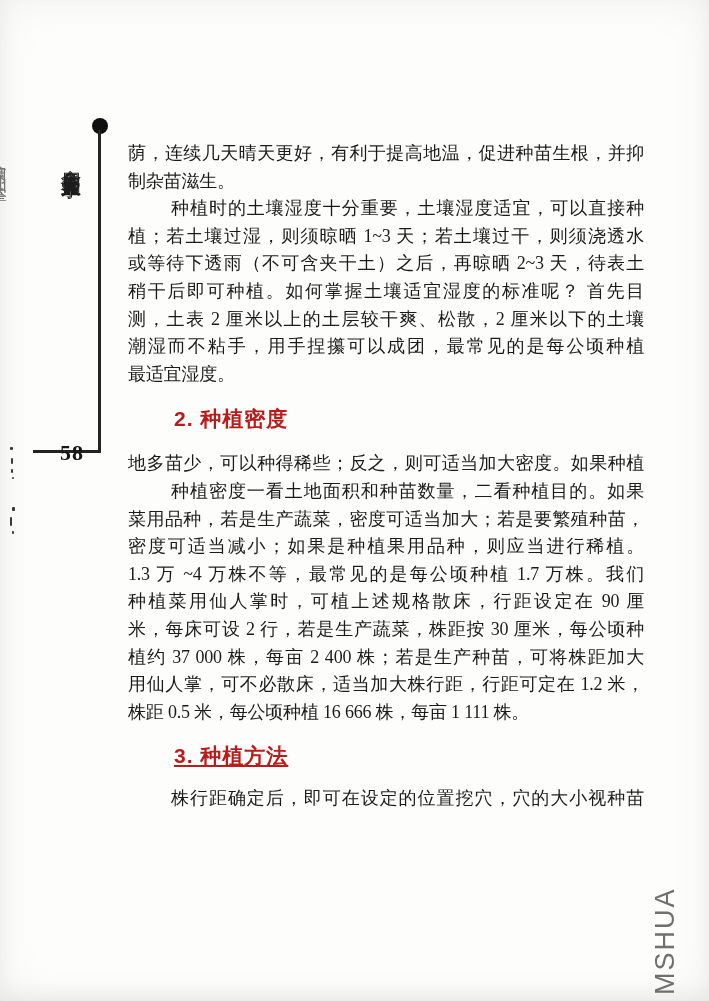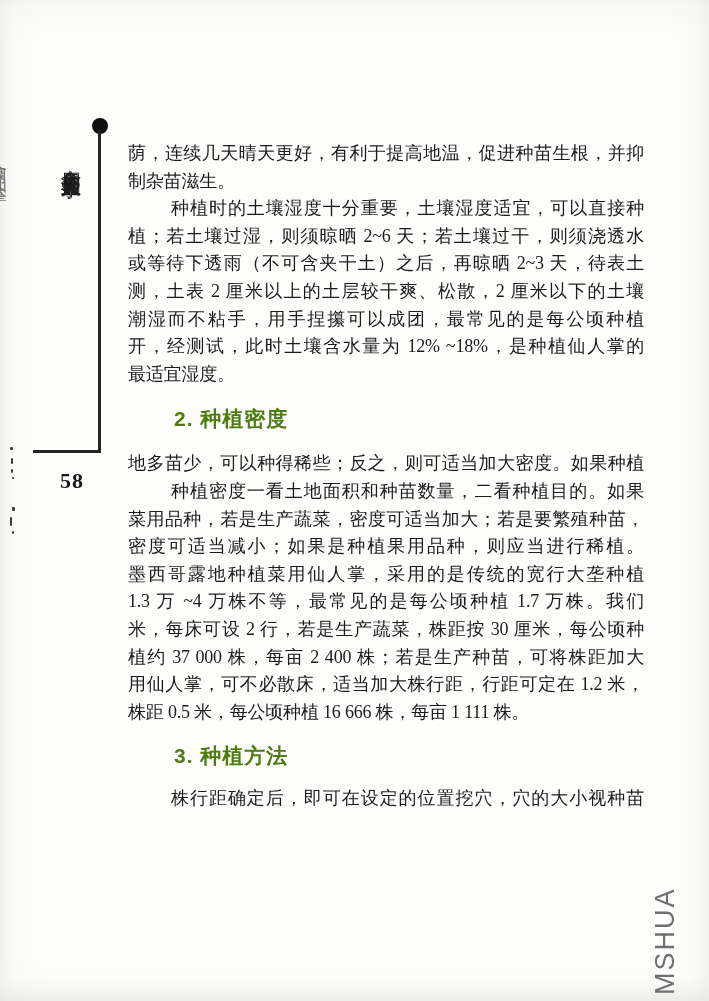--- a/index.html
+++ b/index.html
@@ -22,40 +22,40 @@
     font-family:"Liberation Serif","DejaVu Serif",serif;
   }
   @supports not (-webkit-text-stroke:1px #000){ .book-title{color:#1c1c1c;} }
   .ghost-edge{
     position:absolute;left:-13px;top:148px;
     writing-mode:vertical-rl;text-orientation:upright;
     font-size:18px;letter-spacing:6px;line-height:22px;
     color:#4a4a4a;opacity:.75;filter:blur(.3px);
   }
   .page-number{
-    position:absolute;left:52px;top:468px;width:40px;text-align:center;
+    position:absolute;left:52px;top:440px;width:40px;text-align:center;
     font-size:22px;font-weight:700;letter-spacing:1px;color:#161616;
   }
   .speck{position:absolute;background:#3a3a3a;border-radius:1px;}
   
   .flow{position:absolute;left:128px;top:116px;width:516px;margin-top:24px;}
   .line{
     font-size:18px;line-height:27.6px;letter-spacing:-0.2px;
     text-align:justify;text-align-last:justify;
     white-space:normal;color:#1b1b1b;
   }
   .line.indent{padding-left:43px;}
   .line.short{text-align-last:left;}
   .heading{
     font-family:"Liberation Sans","DejaVu Sans",sans-serif;
     font-weight:700;font-size:21px;line-height:30px;
-    padding-left:46px;margin:16px 0 16px 0;color:#4d7c0f;
+    padding-left:46px;margin:16px 0 16px 0;color:#b91c1c;
     letter-spacing:1px;
   }
-  .heading.h3{margin-top:15px;margin-bottom:14px;}
+  .heading.h3{margin-top:15px;margin-bottom:14px;text-decoration:underline;}
   .watermark{
     position:absolute;left:650px;top:873px;height:122px;width:44px;
     writing-mode:vertical-rl;transform:rotate(180deg);
     font-family:"Liberation Sans","DejaVu Sans",sans-serif;
     font-size:27px;letter-spacing:2px;color:#6f6f6f;
   }
 </style>
 </head>
 <body>
 
@@ -78,37 +78,37 @@
 
   <div class="flow">
 
     <div>
       <div class="line">荫，连续几天晴天更好，有利于提高地温，促进种苗生根，并抑</div>
       <div class="line short">制杂苗滋生。</div>
     </div>
 
     <div>
       <div class="line indent">种植时的土壤湿度十分重要，土壤湿度适宜，可以直接种</div>
-      <div class="line">植；若土壤过湿，则须晾晒 2~6 天；若土壤过干，则须浇透水</div>
+      <div class="line">植；若土壤过湿，则须晾晒 1~3 天；若土壤过干，则须浇透水</div>
       <div class="line">或等待下透雨（不可含夹干土）之后，再晾晒 2~3 天，待表土</div>
+      <div class="line">稍干后即可种植。如何掌握土壤适宜湿度的标准呢？ 首先目</div>
       <div class="line">测，土表 2 厘米以上的土层较干爽、松散，2 厘米以下的土壤</div>
       <div class="line">潮湿而不粘手，用手捏攥可以成团，最常见的是每公顷种植</div>
-      <div class="line">开，经测试，此时土壤含水量为 12% ~18%，是种植仙人掌的</div>
       <div class="line short">最适宜湿度。</div>
     </div>
 
     <div class="heading">2. 种植密度</div>
 
     <div>
       <div class="line">地多苗少，可以种得稀些；反之，则可适当加大密度。如果种植</div>
       <div class="line indent">种植密度一看土地面积和种苗数量，二看种植目的。如果</div>
       <div class="line">菜用品种，若是生产蔬菜，密度可适当加大；若是要繁殖种苗，</div>
       <div class="line">密度可适当减小；如果是种植果用品种，则应当进行稀植。</div>
-      <div class="line">墨西哥露地种植菜用仙人掌，采用的是传统的宽行大垄种植</div>
       <div class="line">1.3 万 ~4 万株不等，最常见的是每公顷种植 1.7 万株。我们</div>
+      <div class="line">种植菜用仙人掌时，可植上述规格散床，行距设定在 90 厘</div>
       <div class="line">米，每床可设 2 行，若是生产蔬菜，株距按 30 厘米，每公顷种</div>
       <div class="line">植约 37 000 株，每亩 2 400 株；若是生产种苗，可将株距加大</div>
       <div class="line">用仙人掌，可不必散床，适当加大株行距，行距可定在 1.2 米，</div>
       <div class="line short">株距 0.5 米，每公顷种植 16 666 株，每亩 1 111 株。</div>
     </div>
 
     <div class="heading h3">3. 种植方法</div>
 
     <div>
       <div class="line indent">株行距确定后，即可在设定的位置挖穴，穴的大小视种苗</div>

